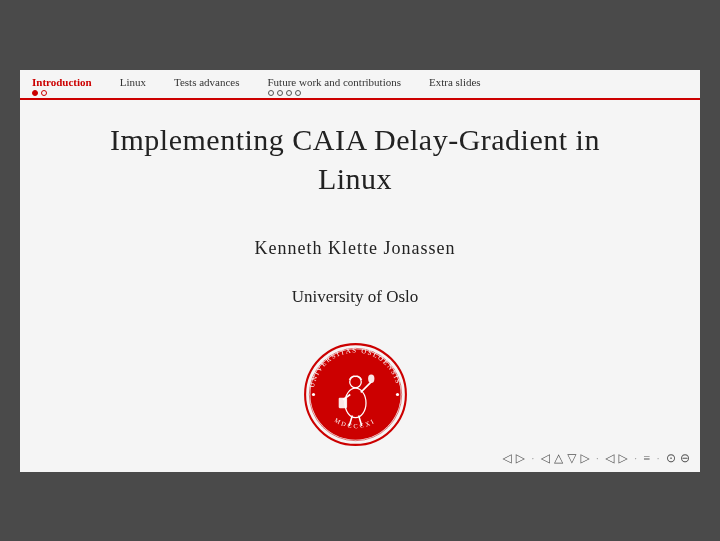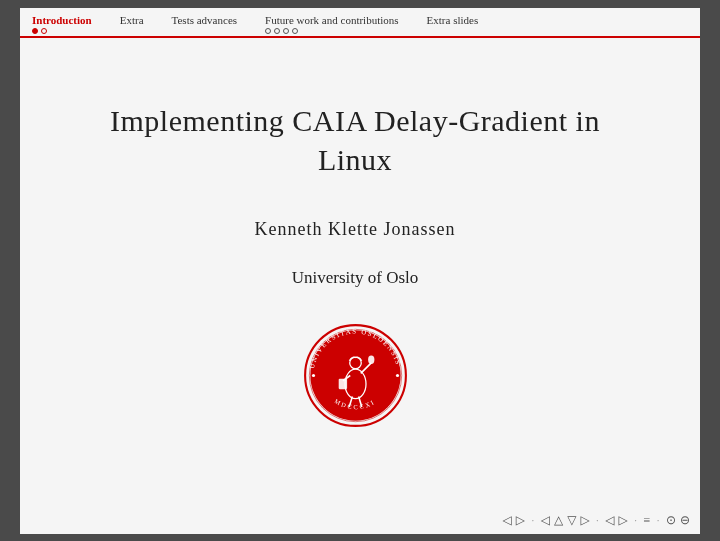--- a/index.html
+++ b/index.html
@@ -10,21 +10,21 @@
       background: #4a4a4a;
       font-family: 'Computer Modern', 'Latin Modern', Georgia, serif;
       overflow: hidden;
       display: flex;
       align-items: center;
       justify-content: center;
     }
 
     .slide-container {
       width: 680px;
-      height: 526px;
+      height: 402px;
       background: #f5f5f5;
       position: relative;
       display: flex;
       flex-direction: column;
     }
 
     
     .nav-bar {
       display: flex;
       align-items: flex-start;
@@ -155,21 +155,21 @@
 
     <div class="nav-item active">
       <span class="nav-item-label">Introduction</span>
       <div class="nav-dots">
         <div class="dot active"></div>
         <div class="dot active-empty"></div>
       </div>
     </div>
 
     <div class="nav-item">
-      <span class="nav-item-label">Extra</span>
+      <span class="nav-item-label">Linux</span>
     </div>
 
     <div class="nav-item">
       <span class="nav-item-label">Tests advances</span>
     </div>
 
     <div class="nav-item">
       <span class="nav-item-label">Future work and contributions</span>
       <div class="nav-dots">
         <div class="dot"></div>

